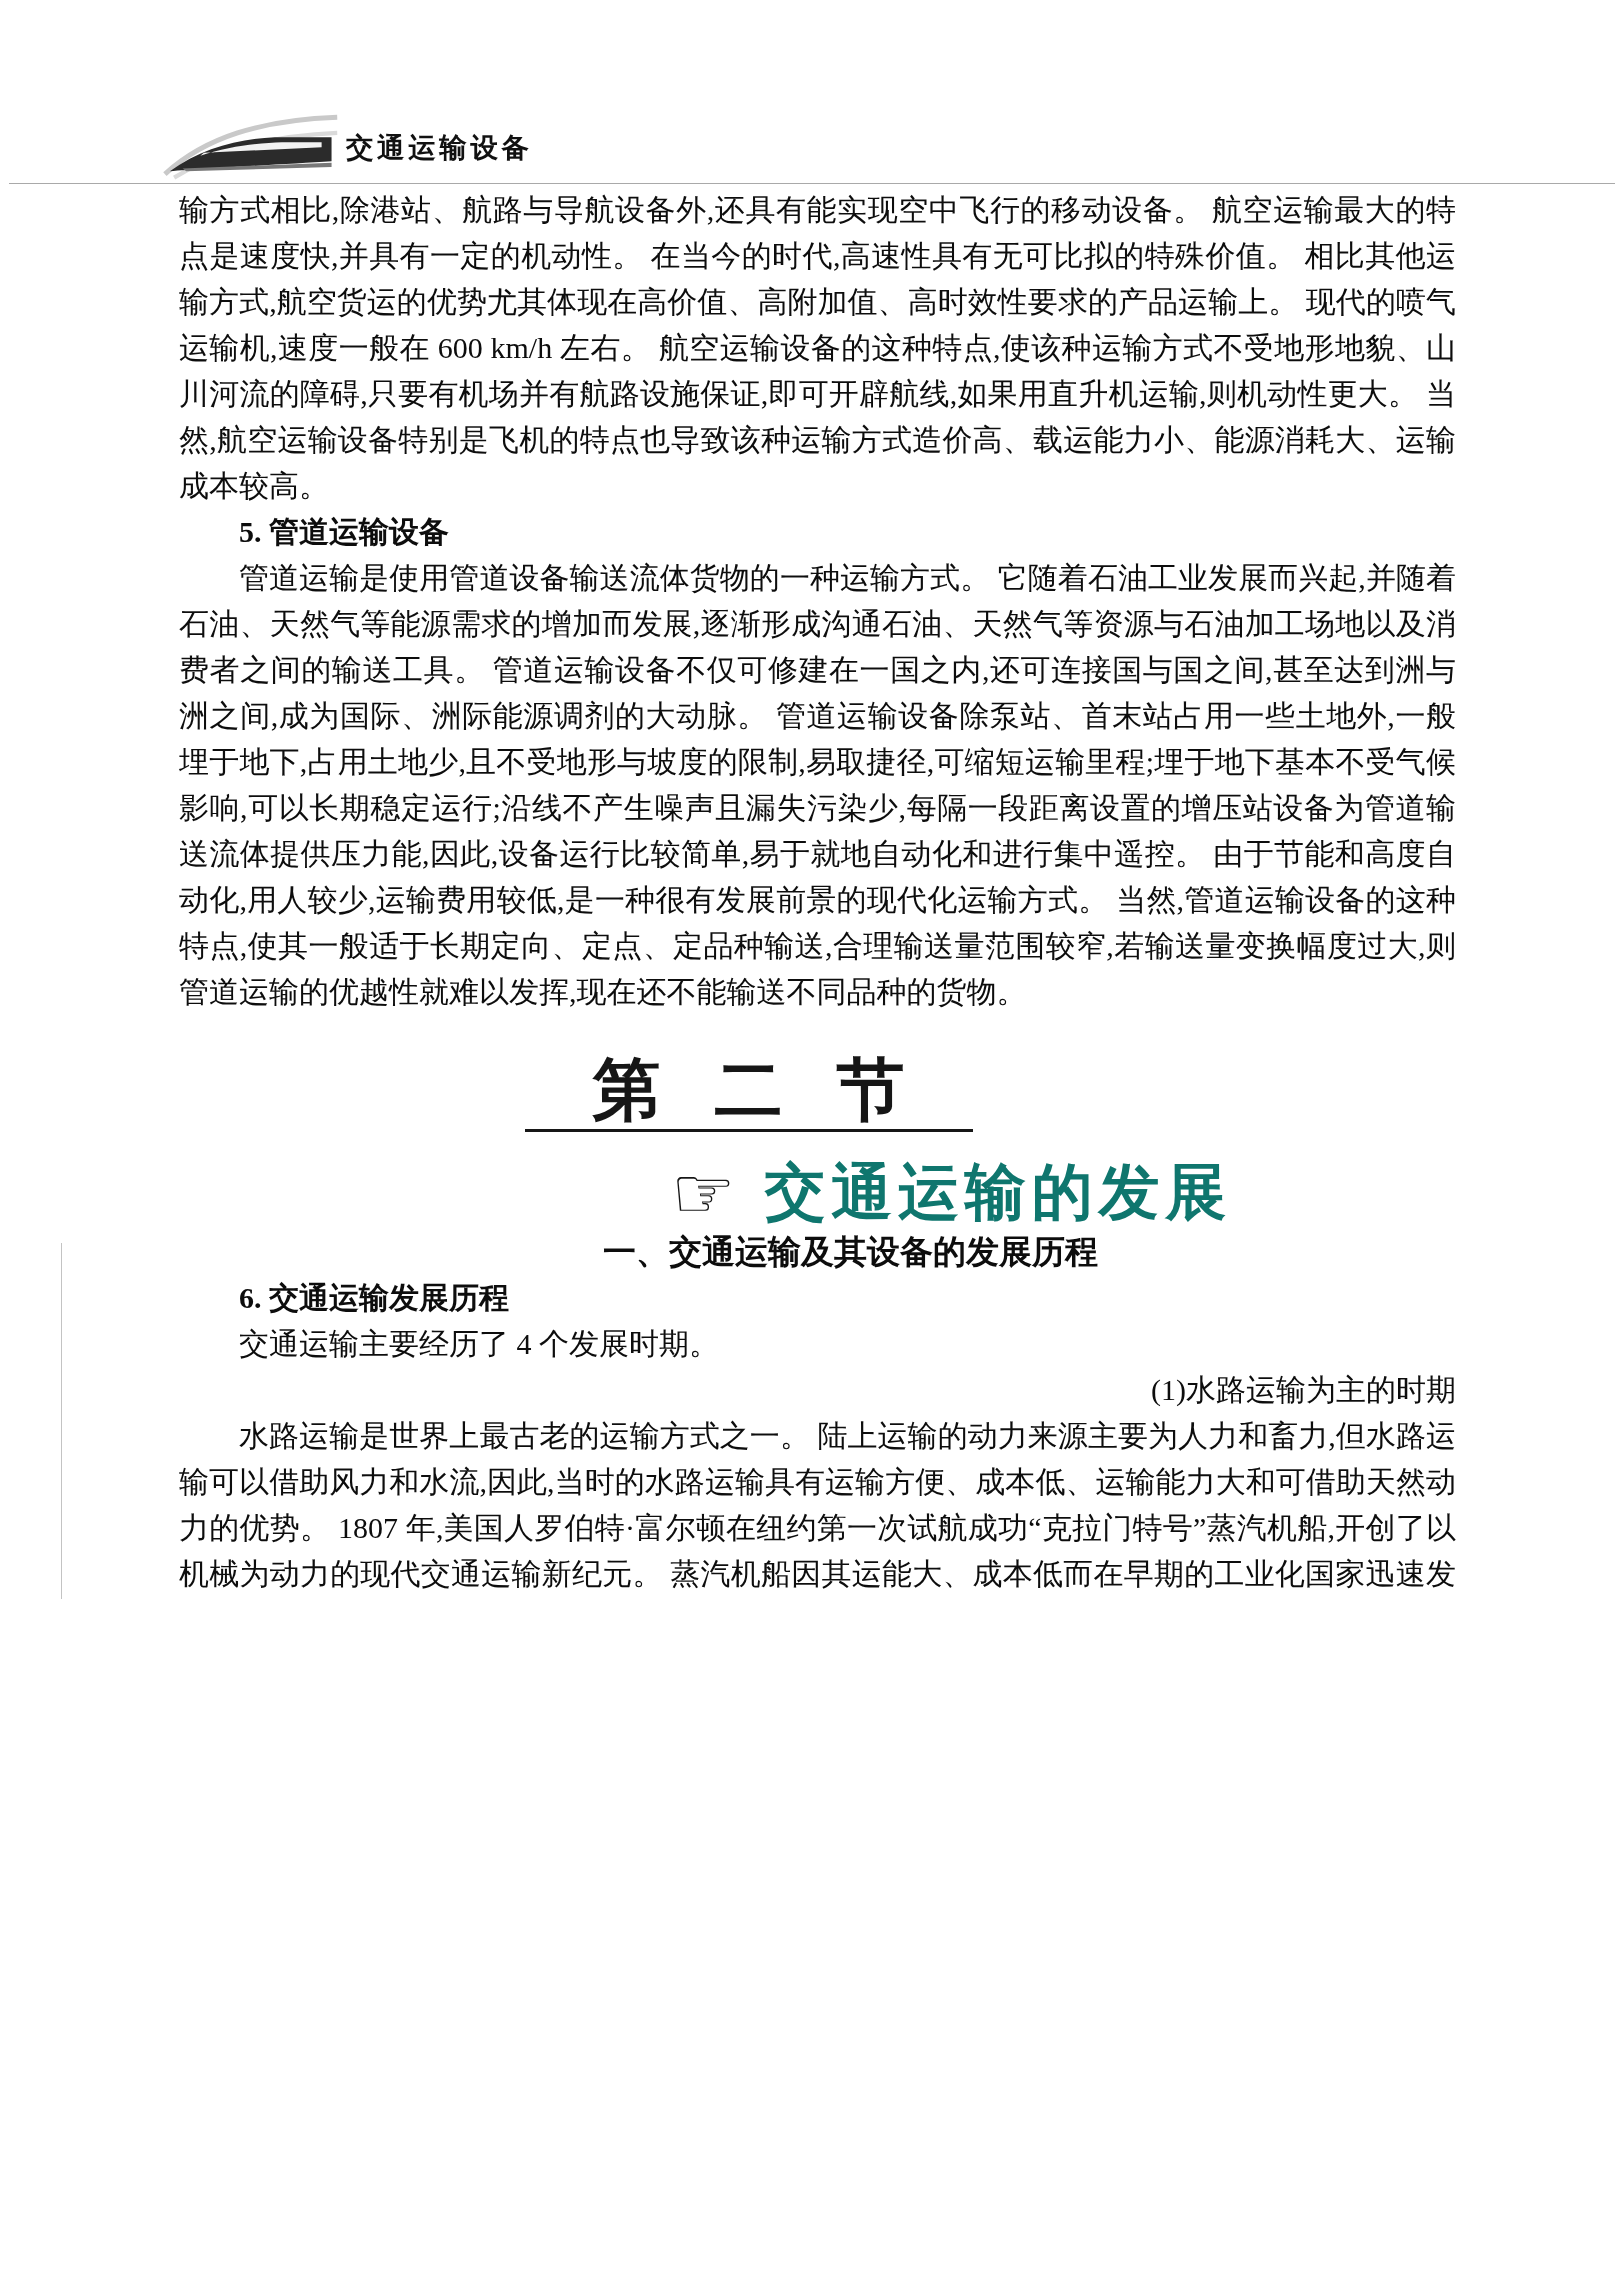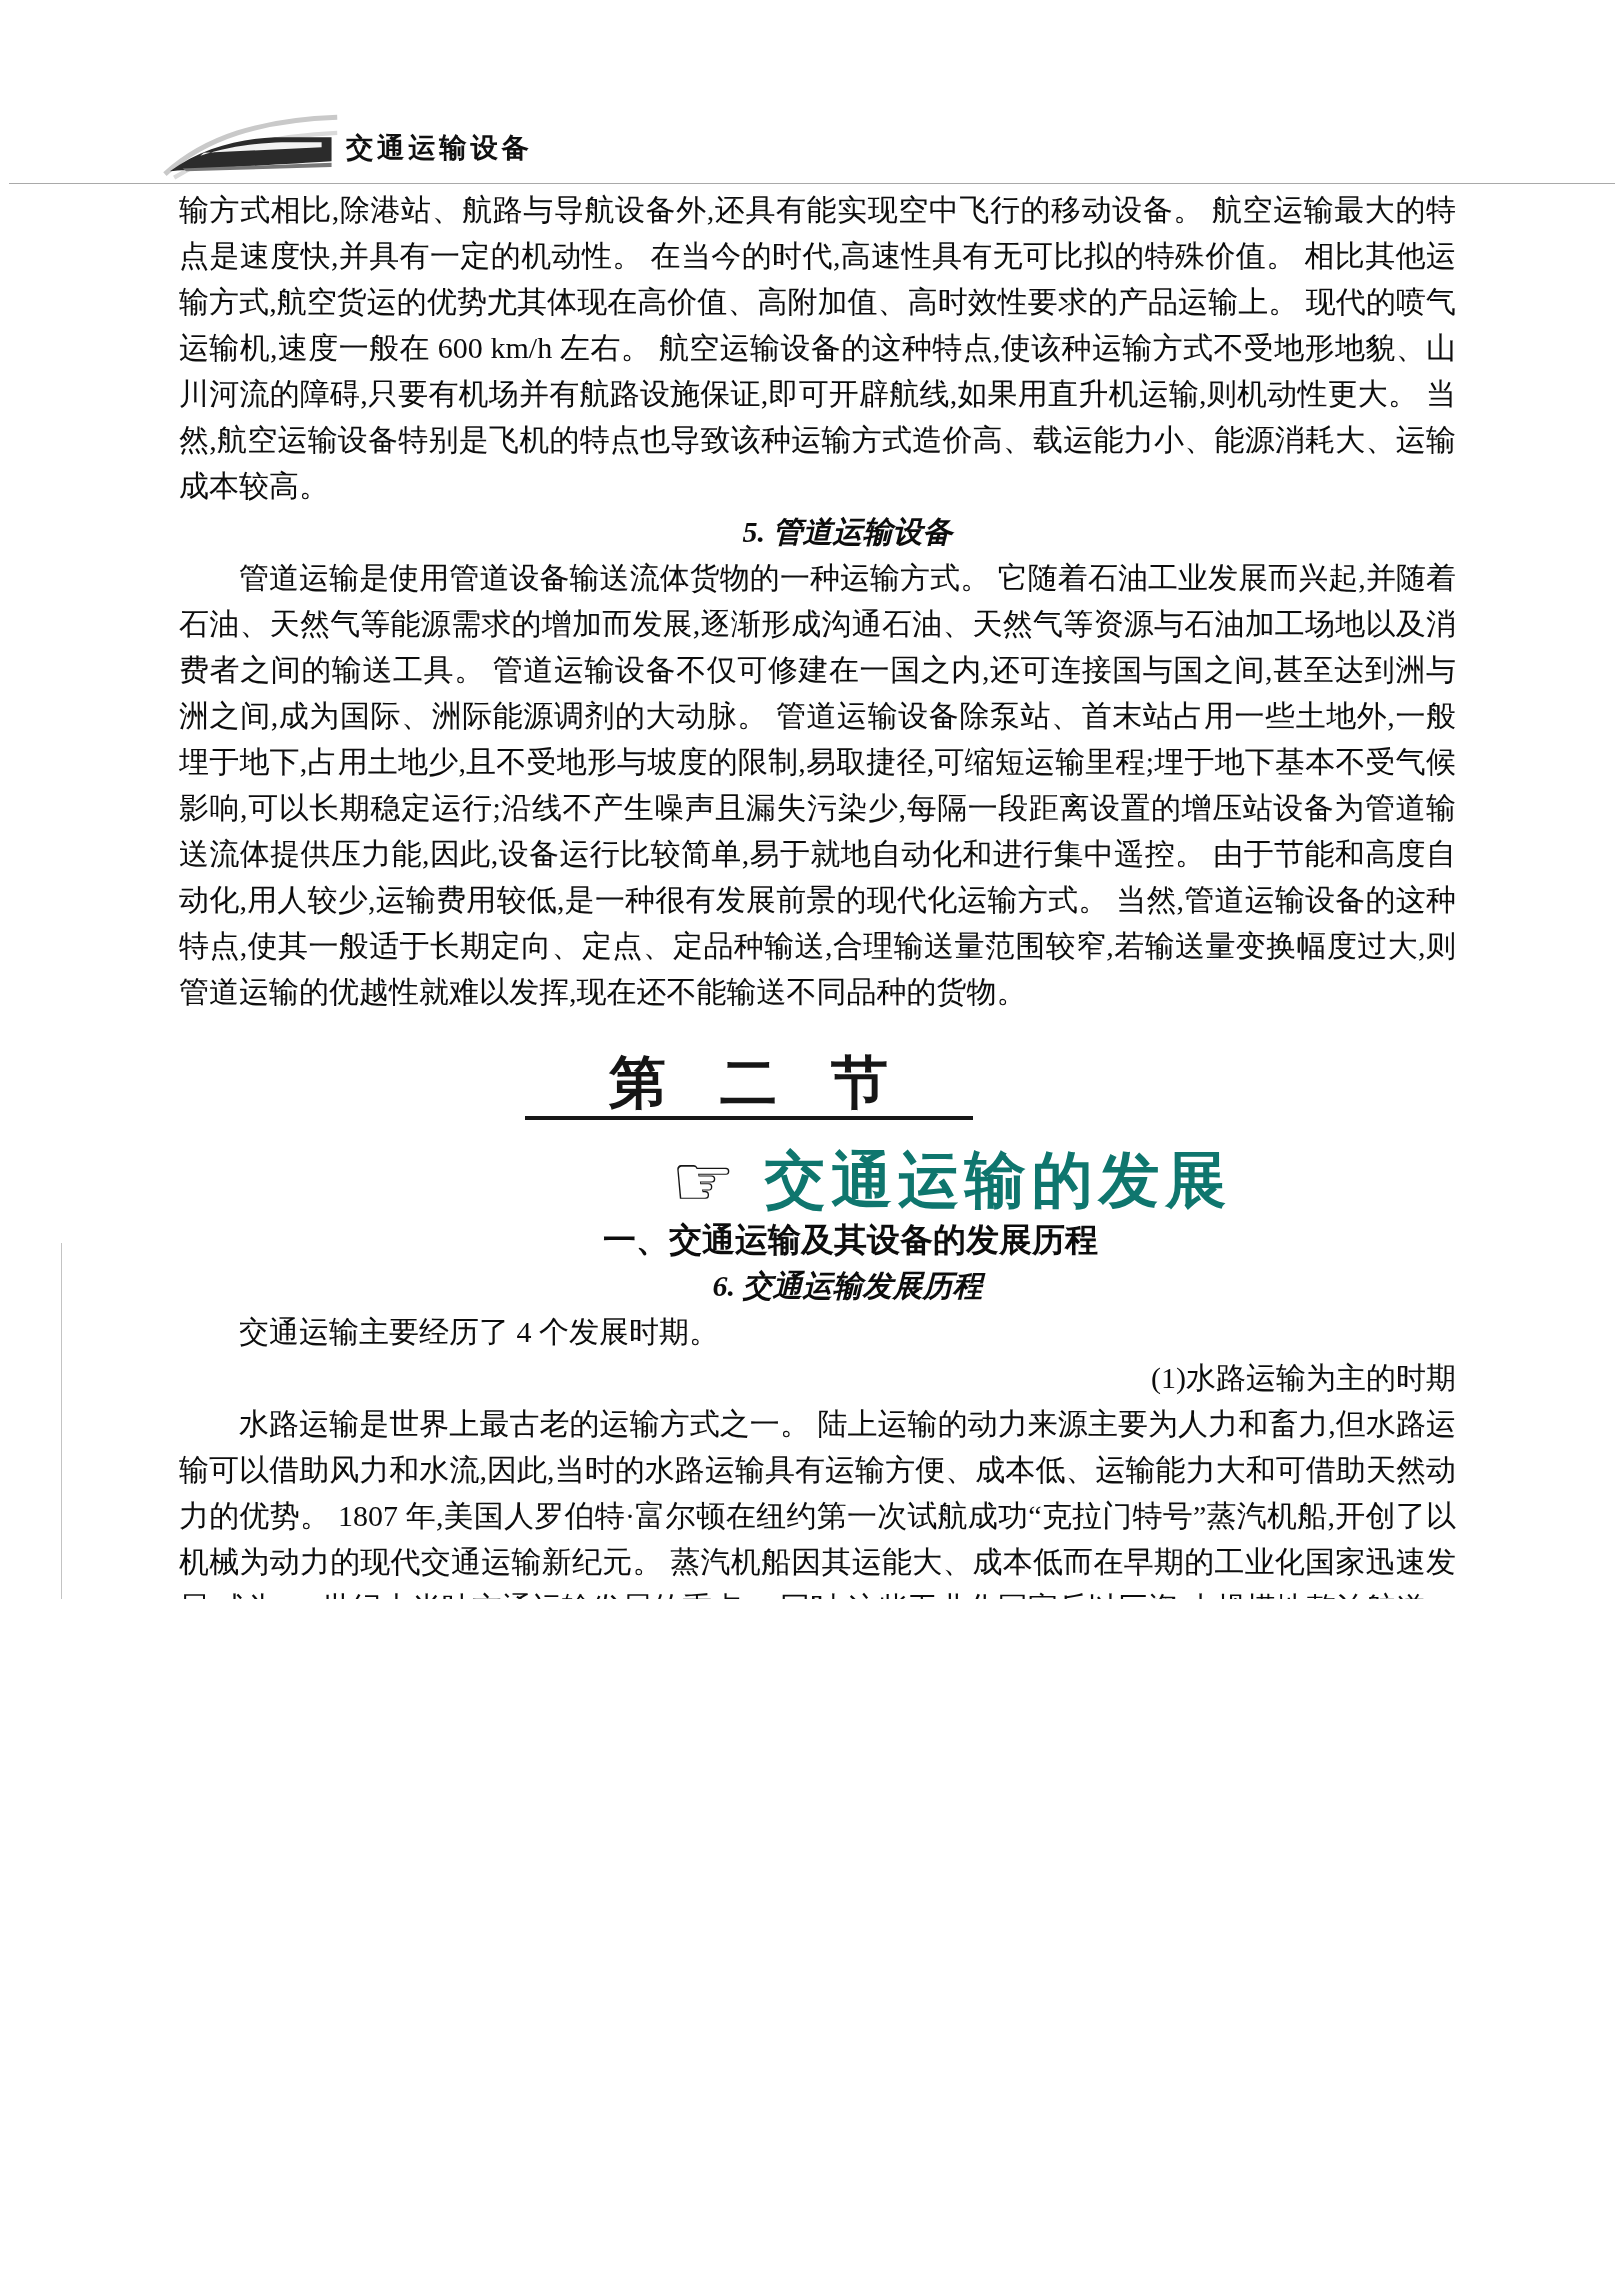--- a/index.html
+++ b/index.html
@@ -35,35 +35,35 @@
 
   
   .content {
     position: absolute; left: 179px; top: 187px; width: 1277px;
     font-size: 30px; line-height: 46px;
     text-align: justify;
   }
   .content p { margin: 0; }
   .para-air { margin-top: 29px; text-indent: 0; }
   .kaiti-heading {
-    font-style: italic; font-weight: 700;
-    text-indent: 2em; text-align: center;
+    font-weight: 700;
+    text-indent: 2em; text-align: left;
   }
   .heading-pipeline { margin-top: 17.4px; margin-bottom: 5.8px; }
   .para-pipeline { text-indent: 2em; }
 
   .section-block {
     margin-top: 36px;
     text-align: center;
     transform: translateX(-69px);
   }
   .section-title {
     display: inline-block;
     font-family: "Liberation Sans", "DejaVu Sans", sans-serif;
-    font-weight: 800; font-size: 57px; line-height: 1.12;
+    font-weight: 800; font-size: 68px; line-height: 1.12;
     letter-spacing: 54px; text-indent: 54px;
     color: #161616;
   }
   .section-underline {
     width: 448px; height: 3.6px;
     background: #171717;
     margin: 1.4px auto 0;
   }
 
   .subtitle-block {

